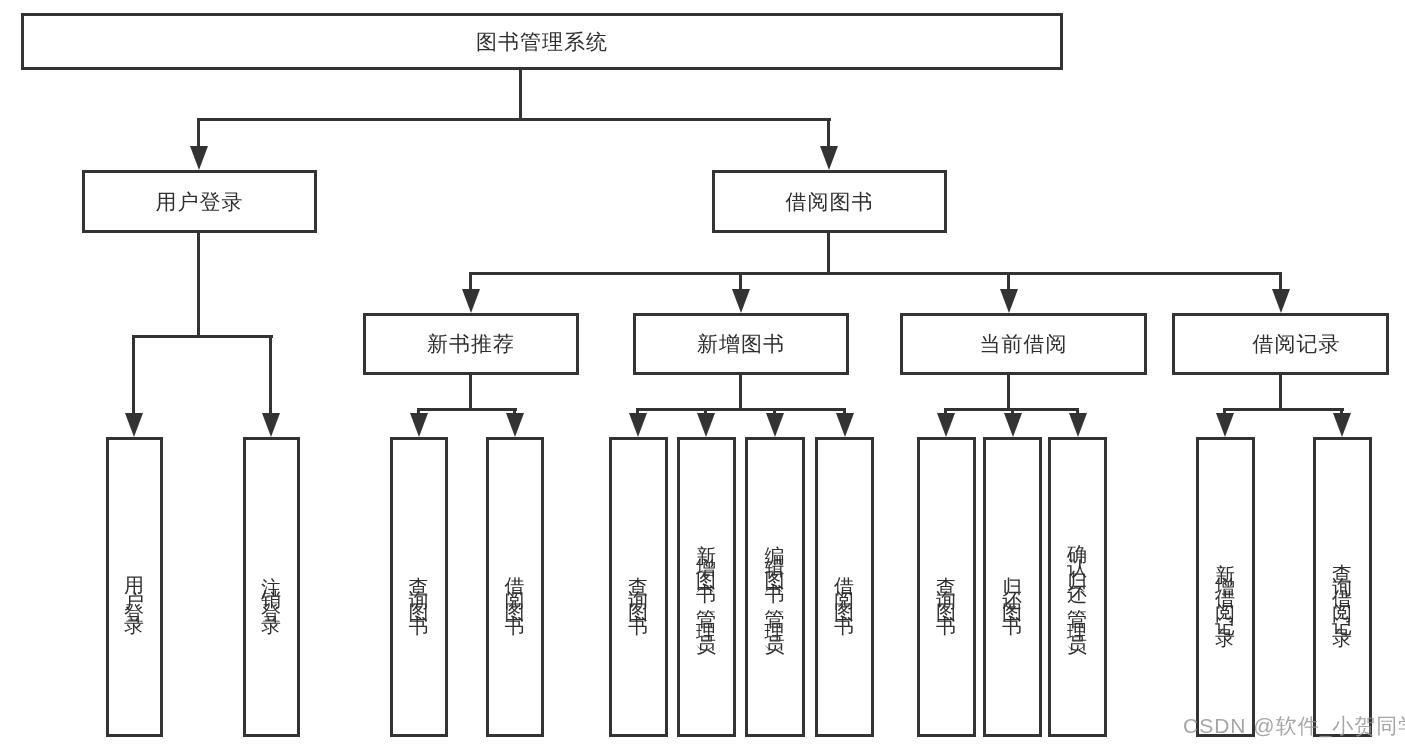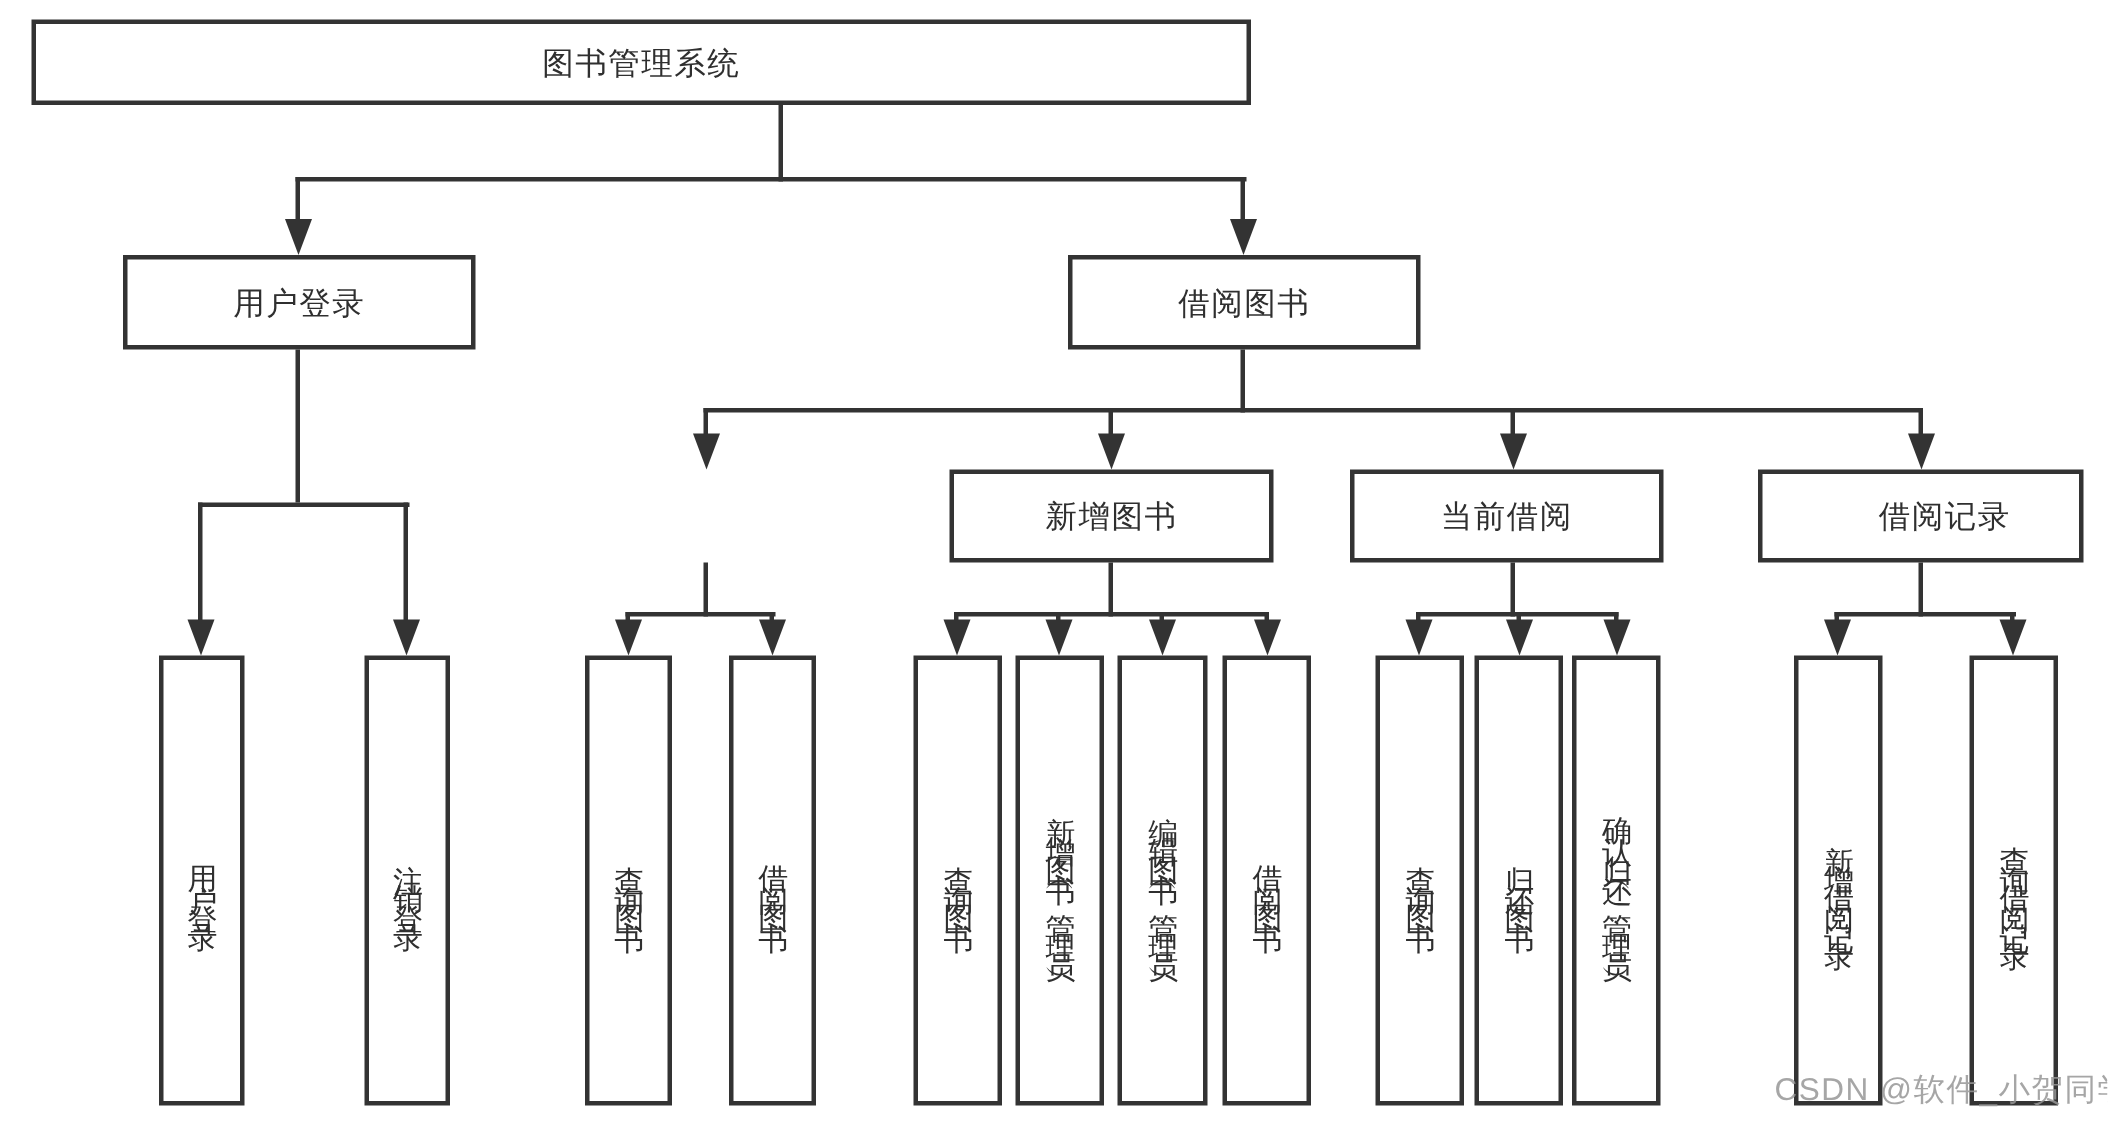--- a/index.html
+++ b/index.html
@@ -27,35 +27,38 @@
   .watermark{
     position:absolute;left:1183px;top:712px;z-index:5;
     font-size:21px;color:rgba(150,150,150,0.85);letter-spacing:1px;white-space:nowrap;
   }
 </style>
 </head>
 <body>
 
 <div class="stage">
 
-  <div class="box" style="left:21px;top:13px;width:813px;height:57px;">
+  <div class="box" style="left:21px;top:13px;width:1042px;height:57px;">
     <span class="lbl">图书管理系统</span>
   </div>
 
   <div class="box" style="left:82px;top:170px;width:235px;height:63px;">
     <span class="lbl">用户登录</span>
   </div>
   <div class="box" style="left:712px;top:170px;width:235px;height:63px;">
     <span class="lbl">借阅图书</span>
   </div>
 
+  <div class="box" style="left:363px;top:313px;width:216px;height:62px;">
+    <span class="lbl">新书推荐</span>
+  </div>
   <div class="box" style="left:633px;top:313px;width:216px;height:62px;">
     <span class="lbl">新增图书</span>
   </div>
-  <div class="box" style="left:900px;top:313px;width:209px;height:62px;">
+  <div class="box" style="left:900px;top:313px;width:247px;height:62px;">
     <span class="lbl">当前借阅</span>
   </div>
   <div class="box" style="left:1172px;top:313px;width:217px;height:62px;padding-left:32px;">
     <span class="lbl">借阅记录</span>
   </div>
 
   <div class="box v" style="left:106px;top:437px;width:57px;height:300px;">
     <span class="lbl">用户登录</span>
   </div>
   <div class="box v" style="left:243px;top:437px;width:57px;height:300px;">

